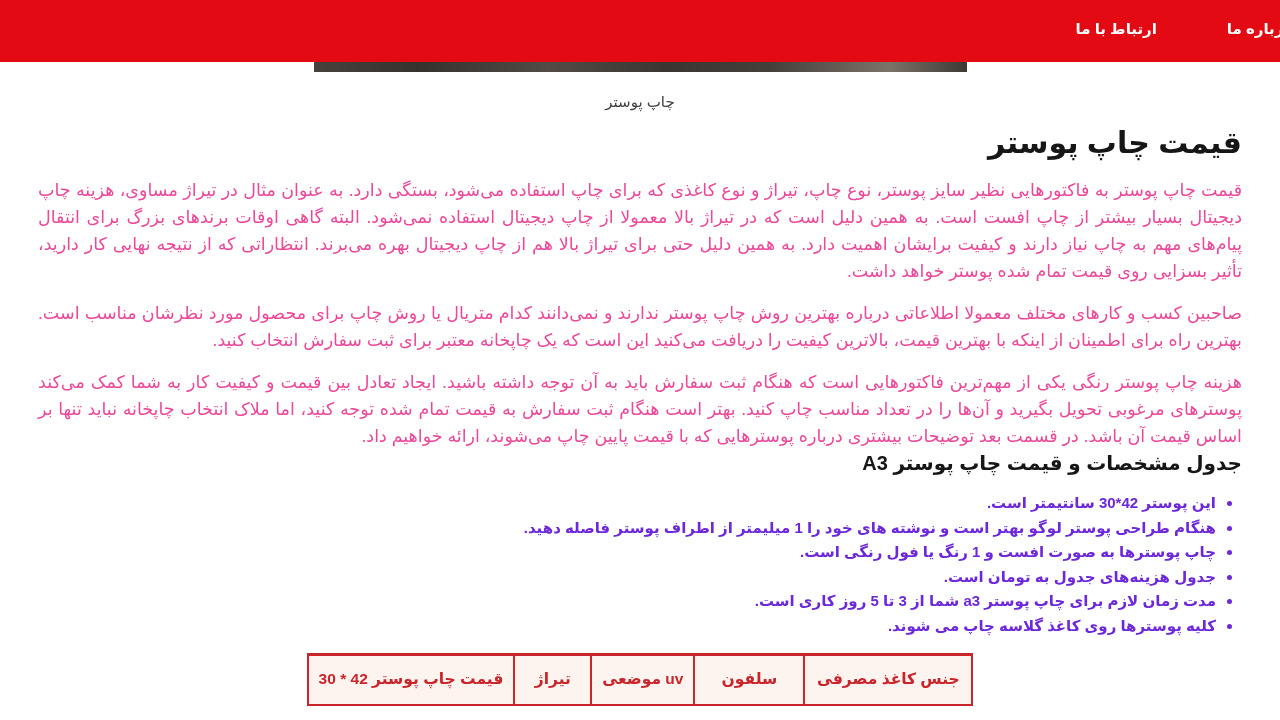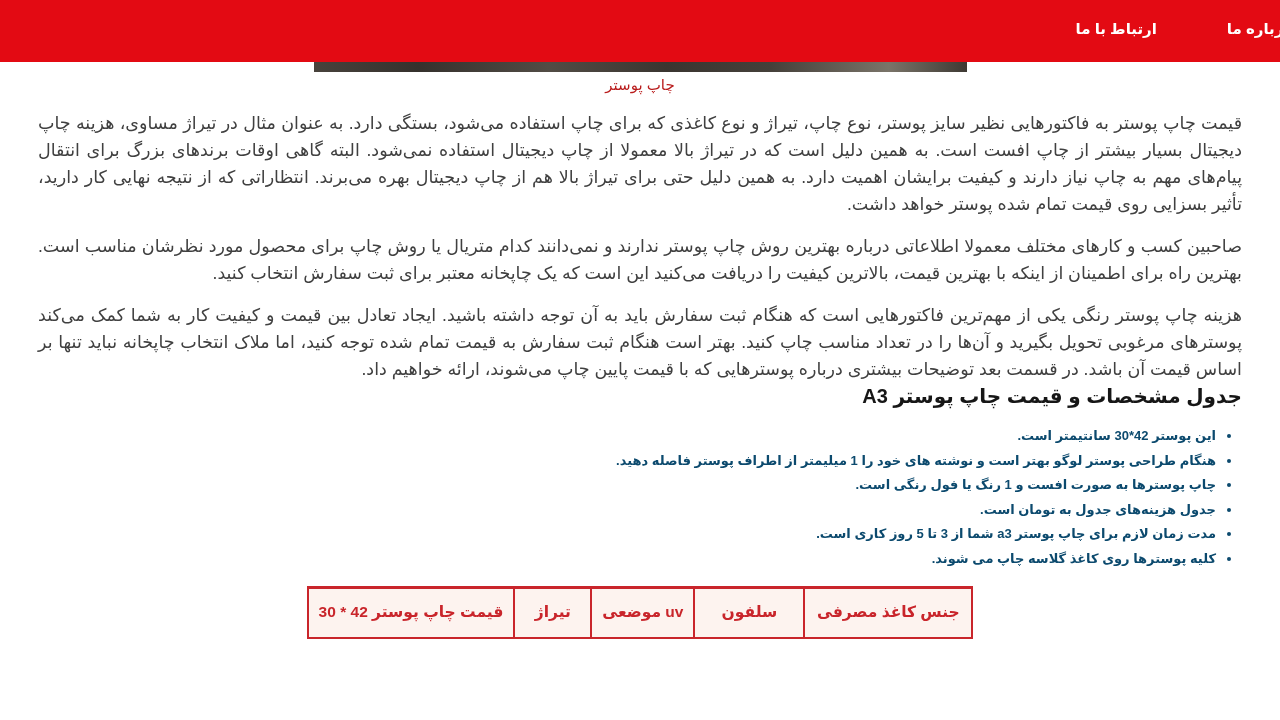--- a/index.html
+++ b/index.html
@@ -11,27 +11,27 @@
   }
   
   .topbar{height:62px;background:#e30a13;position:relative;overflow:hidden;}
   .topnav{position:absolute;top:20px;right:-11px;display:flex;gap:26px;}
   .topnav a{color:#ffffff;font-weight:bold;font-size:15px;text-decoration:none;white-space:nowrap;cursor:pointer;padding-left:44px;}
   
   .img-strip{
     width:653px;height:10px;margin:0 auto;
     background:linear-gradient(90deg,#48423c 0%,#35312d 16%,#524c45 36%,#3a3530 54%,#45403a 70%,#7a7469 88%,#3e3933 100%);
   }
-  .caption{text-align:center;font-size:15px;line-height:20px;margin-top:3px;color:#b91c1c;}
+  .caption{text-align:center;font-size:15px;line-height:20px;margin-top:20px;color:#404040;}
   .content{padding:0 38px;}
   h1.page-title{font-size:30px;line-height:38px;margin:12px 0 0;font-weight:bold;color:#161616;}
-  p.body-par{font-size:17.5px;line-height:27px;margin:15px 0 0;text-align:justify;text-justify:inter-word;color:#404040;}
+  p.body-par{font-size:17.5px;line-height:27px;margin:15px 0 0;text-align:justify;text-justify:inter-word;color:#ec4899;}
   .subhead{font-size:20px;font-weight:bold;line-height:26px;color:#161616;}
   ul.spec-list{margin:15px 0 0;padding:0 26px 0 0;list-style:disc;}
-  ul.spec-list li{font-size:13px;font-weight:bold;line-height:24.5px;color:#0c4a6e;}
+  ul.spec-list li{font-size:15px;font-weight:bold;line-height:24.5px;color:#6d28d9;}
   table.price-table{border-collapse:collapse;margin:15px auto 0;background:#fdf3ef;}
   table.price-table th{
     border:2px solid #c9252b;border-top-width:3px;
     color:#c9252b;font-size:15.5px;font-weight:bold;
     padding:14px 10px 16px;text-align:center;white-space:nowrap;
   }
 </style>
 </head>
 <body>
 
@@ -39,20 +39,21 @@
   <nav class="topnav">
     <a>درباره ما</a>
     <a>ارتباط با ما</a>
   </nav>
 </header>
 
 <div class="img-strip"></div>
 <div class="caption">چاپ پوستر</div>
 
 <main class="content">
+  <h1 class="page-title">قیمت چاپ پوستر</h1>
 
   <p class="body-par">قیمت چاپ پوستر به فاکتورهایی نظیر سایز پوستر، نوع چاپ، تیراژ و نوع کاغذی که برای چاپ استفاده می‌شود، بستگی دارد. به عنوان مثال در تیراژ مساوی، هزینه چاپ دیجیتال بسیار بیشتر از چاپ افست است. به همین دلیل است که در تیراژ بالا معمولا از چاپ دیجیتال استفاده نمی‌شود. البته گاهی اوقات برندهای بزرگ برای انتقال پیام‌های مهم به چاپ نیاز دارند و کیفیت برایشان اهمیت دارد. به همین دلیل حتی برای تیراژ بالا هم از چاپ دیجیتال بهره می‌برند. انتظاراتی که از نتیجه نهایی کار دارید، تأثیر بسزایی روی قیمت تمام شده پوستر خواهد داشت.</p>
   <p class="body-par">صاحبین کسب و کارهای مختلف معمولا اطلاعاتی درباره بهترین روش چاپ پوستر ندارند و نمی‌دانند کدام متریال یا روش چاپ برای محصول مورد نظرشان مناسب است. بهترین راه برای اطمینان از اینکه با بهترین قیمت، بالاترین کیفیت را دریافت می‌کنید این است که یک چاپخانه معتبر برای ثبت سفارش انتخاب کنید.</p>
   <p class="body-par">هزینه چاپ پوستر رنگی یکی از مهم‌ترین فاکتورهایی است که هنگام ثبت سفارش باید به آن توجه داشته باشید. ایجاد تعادل بین قیمت و کیفیت کار به شما کمک می‌کند پوسترهای مرغوبی تحویل بگیرید و آن‌ها را در تعداد مناسب چاپ کنید. بهتر است هنگام ثبت سفارش به قیمت تمام شده توجه کنید، اما ملاک انتخاب چاپخانه نباید تنها بر اساس قیمت آن باشد. در قسمت بعد توضیحات بیشتری درباره پوسترهایی که با قیمت پایین چاپ می‌شوند، ارائه خواهیم داد.</p>
 
   <div class="subhead">جدول مشخصات و قیمت چاپ پوستر A3</div>
 
   <ul class="spec-list">
     <li>این پوستر 42*30 سانتیمتر است.</li>
     <li>هنگام طراحی پوستر لوگو بهتر است و نوشته های خود را 1 میلیمتر از اطراف پوستر فاصله دهید.</li>

